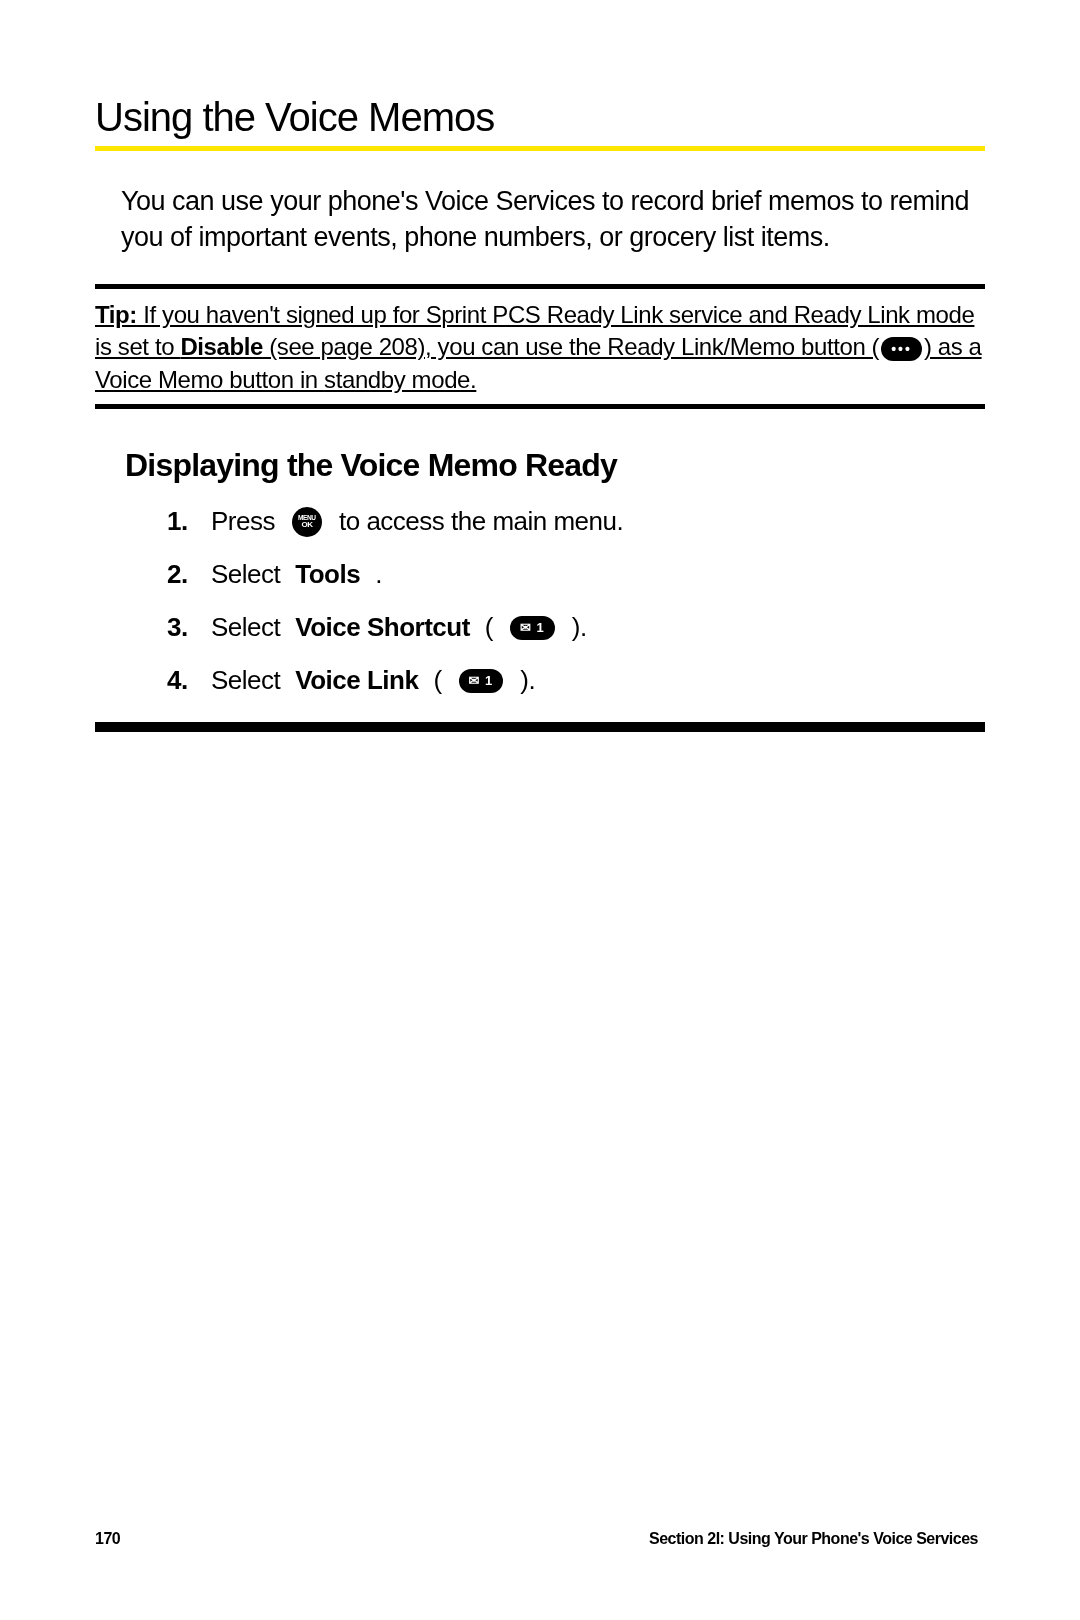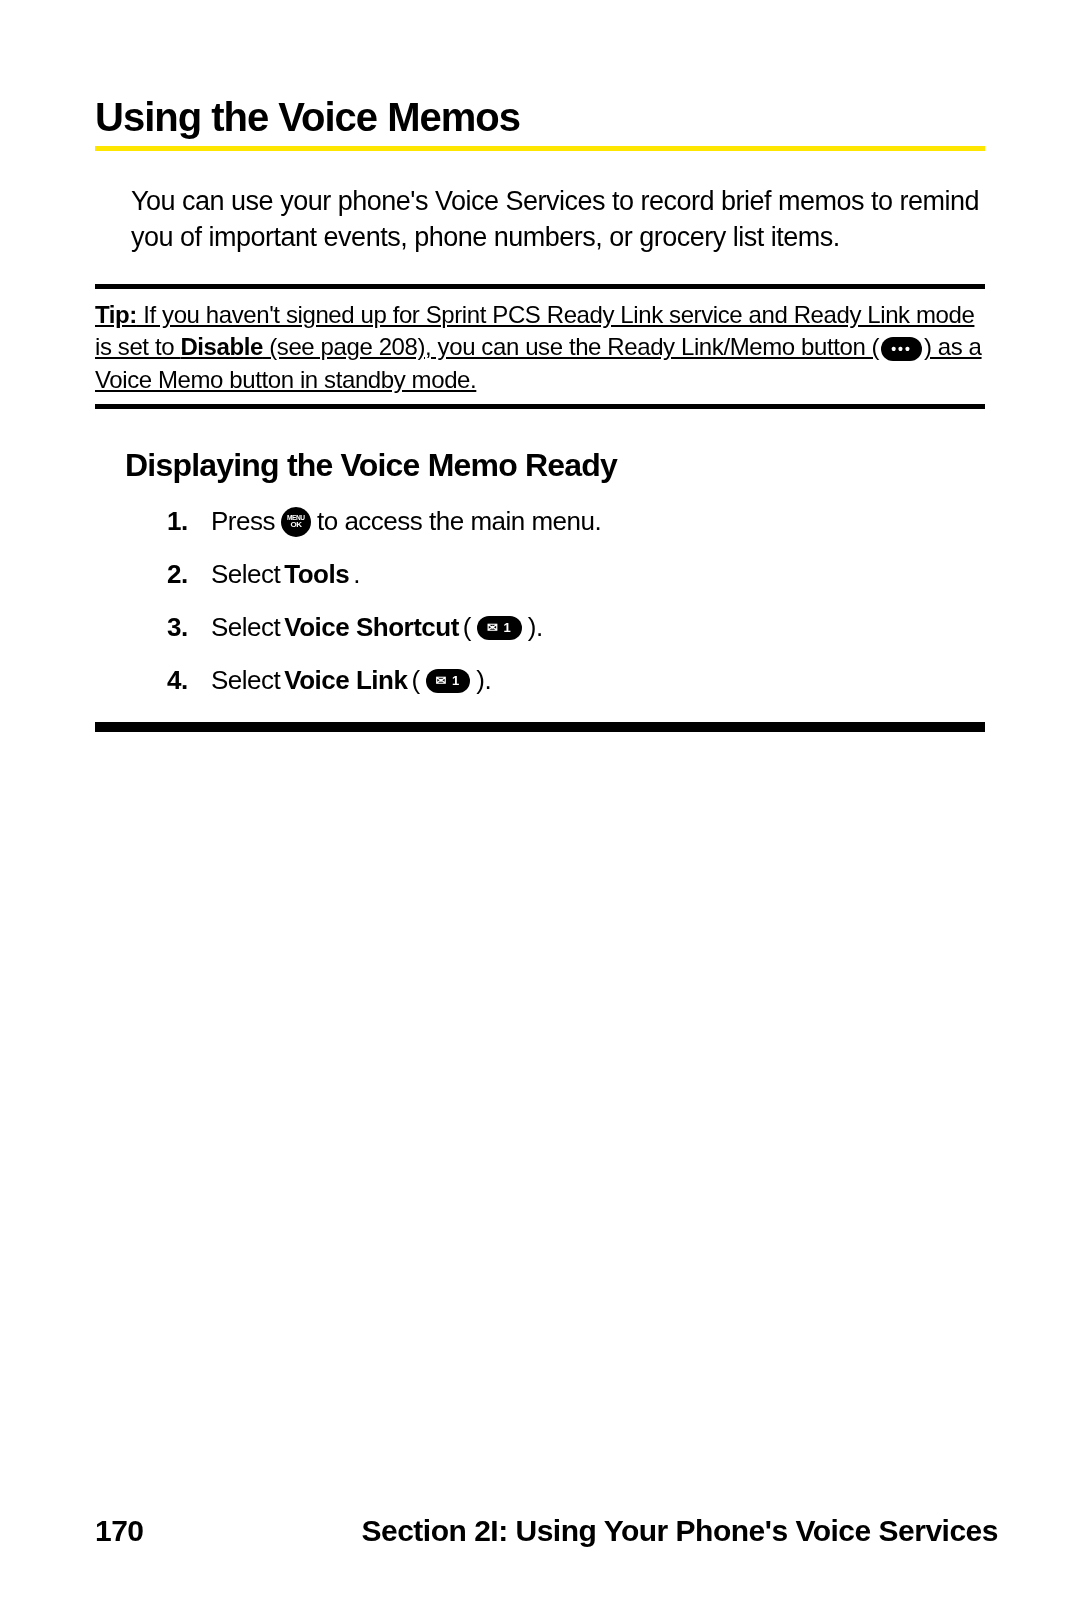--- a/index.html
+++ b/index.html
@@ -8,31 +8,31 @@
       font-family: "Segoe UI", "Helvetica Neue", Arial, sans-serif;
       background: #fff;
       color: #000;
       position: relative;
     }
     .page {
       padding: 95px 95px 0 95px;
     }
     .h1 {
       font-size: 40px;
-      font-weight: 700;
+      font-weight: 400;
       letter-spacing: -1px;
       border-bottom: 5px solid #ffe600;
       padding-bottom: 6px;
       margin-bottom: 32px;
     }
     .intro {
       font-size: 27px;
       line-height: 1.35;
       letter-spacing: -0.5px;
-      margin-left: 36px;
+      margin-left: 26px;
       margin-right: 0;
       margin-bottom: 28px;
     }
     .rule-heavy {
       border: none;
       border-top: 5px solid #000;
     }
     .tip, .shortcut {
       font-size: 24px;
       line-height: 1.35;
@@ -60,21 +60,21 @@
       letter-spacing: -0.5px;
     }
     ol.steps li {
       display: flex;
       align-items: center;
       gap: 14px;
       margin-bottom: 18px;
       line-height: 1.35;
     }
     ol.steps li .num { font-weight: 700; min-width: 30px; }
-    ol.steps li .body { display: inline-flex; flex-wrap: wrap; align-items: center; gap: 4px; }
+    ol.steps li .body { display: inline-flex; flex-wrap: wrap; align-items: center; gap: 15px; }
     .bold { font-weight: 700; }
 
     
     .pill {
       display: inline-flex;
       align-items: center;
       justify-content: center;
       background: #000;
       color: #fff;
       border-radius: 14px;
@@ -113,24 +113,24 @@
       vertical-align: middle;
       margin: 0 2px;
     }
     .menuok::before { content: "MENU"; display:block; transform: scale(0.82); }
     .menuok::after  { content: "OK"; display:block; margin-top:-1px; }
 
     .footer {
       position: absolute;
       bottom: 72px;
       left: 95px;
-      right: 82px;
+      right: 102px;
       display: flex;
       justify-content: space-between;
-      font-size: 30px;
+      font-size: 16px;
       font-weight: 700;
       letter-spacing: -0.5px;
       align-items: flex-end;
     }
   </style>
 </head>
 <body>
 
 <div class="page">
 

